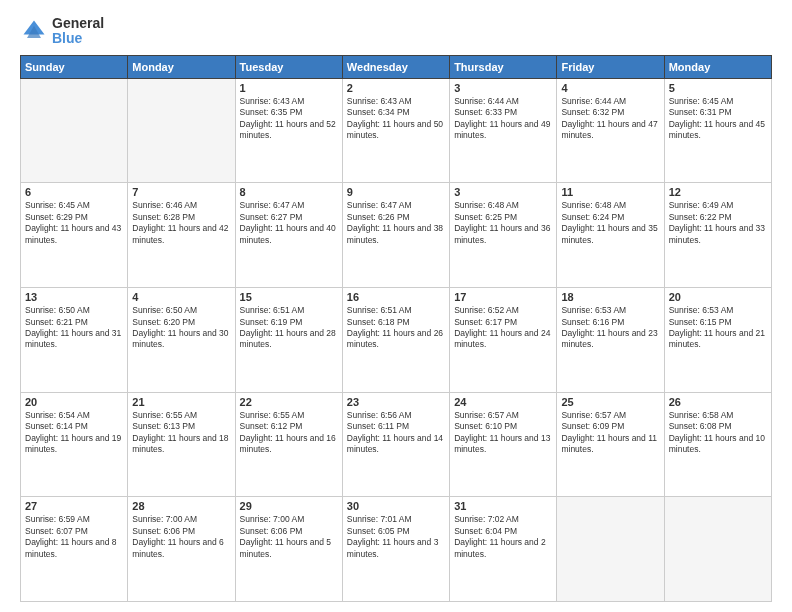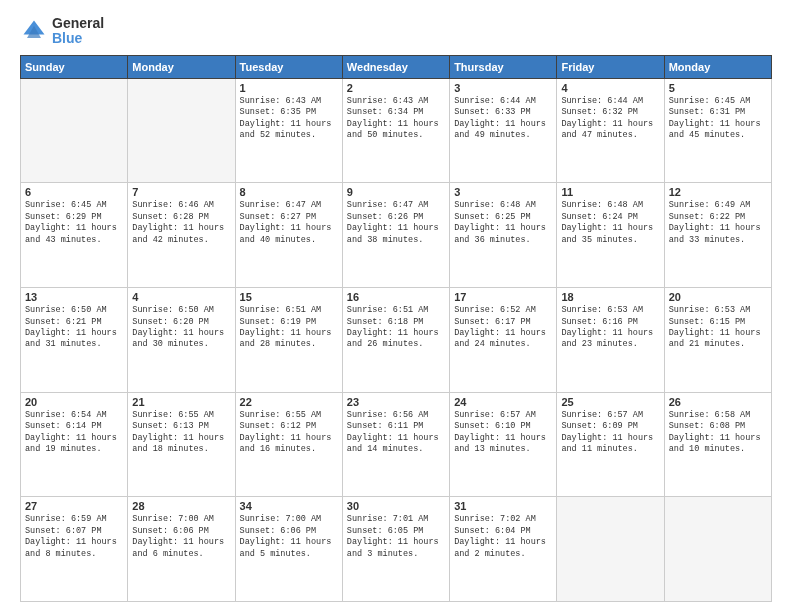--- a/index.html
+++ b/index.html
@@ -92,21 +92,20 @@
       font-size: 11px;
       font-weight: bold;
       color: #333;
       display: block;
       margin-bottom: 2px;
     }
     .day-info {
       font-size: 8.5px;
       color: #333;
       line-height: 1.35;
-      font-family: Liberation Mono, monospace;
     }
     tr.week-row td {
       height: 86px;
     }
   </style>
 </head>
 <body>
 
 <div class="page">
   <div class="header">
@@ -252,21 +251,21 @@
         <tr class="week-row">
           <td>
             <span class="day-num">27</span>
             <div class="day-info">Sunrise: 6:59 AM<br>Sunset: 6:07 PM<br>Daylight: 11 hours and 8 minutes.</div>
           </td>
           <td>
             <span class="day-num">28</span>
             <div class="day-info">Sunrise: 7:00 AM<br>Sunset: 6:06 PM<br>Daylight: 11 hours and 6 minutes.</div>
           </td>
           <td>
-            <span class="day-num">34</span>
+            <span class="day-num">29</span>
             <div class="day-info">Sunrise: 7:00 AM<br>Sunset: 6:06 PM<br>Daylight: 11 hours and 5 minutes.</div>
           </td>
           <td>
             <span class="day-num">30</span>
             <div class="day-info">Sunrise: 7:01 AM<br>Sunset: 6:05 PM<br>Daylight: 11 hours and 3 minutes.</div>
           </td>
           <td>
             <span class="day-num">31</span>
             <div class="day-info">Sunrise: 7:02 AM<br>Sunset: 6:04 PM<br>Daylight: 11 hours and 2 minutes.</div>
           </td>

